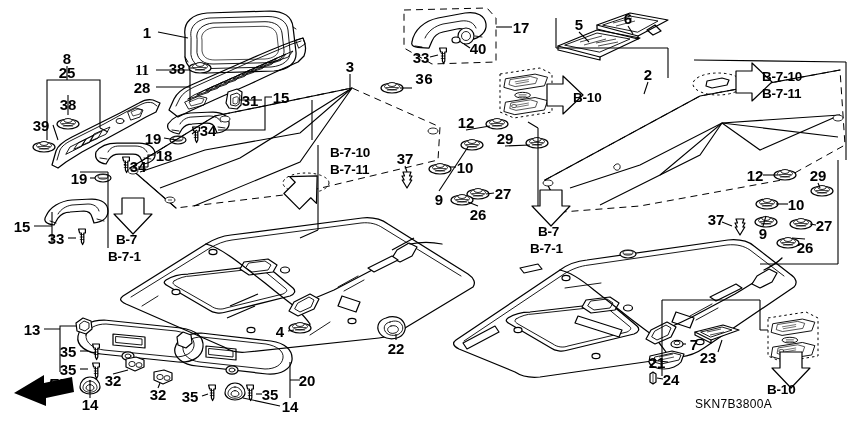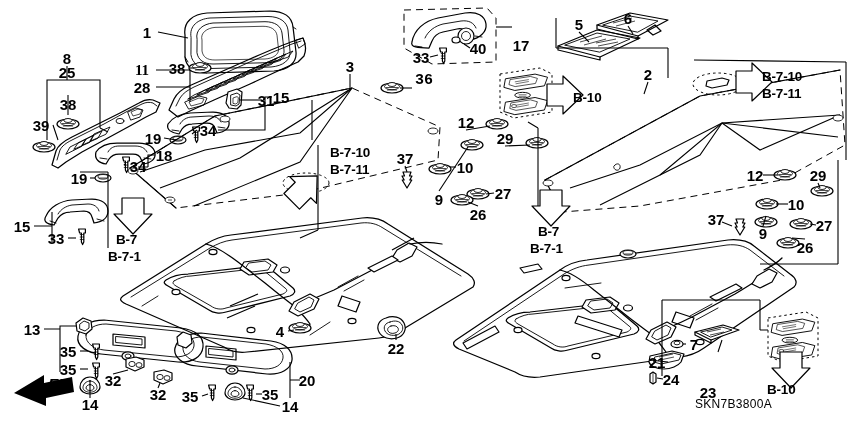--- a/index.html
+++ b/index.html
@@ -521,21 +521,21 @@
 
   <div>
     <div class="lbl num ctr" style="left:147px;top:32px;">1</div>
     <div class="lbl num ctr" style="left:67px;top:58px;">8</div>
     <div class="lbl num ctr" style="left:67px;top:72px;">25</div>
     <div class="lbl num ctr" style="left:142px;top:70px;font-family:Liberation Serif, serif;">11</div>
     <div class="lbl num ctr" style="left:177px;top:68px;">38</div>
     <div class="lbl num ctr" style="left:142px;top:87px;">28</div>
     <div class="lbl num ctr" style="left:68px;top:104px;">38</div>
     <div class="lbl num ctr" style="left:41px;top:125px;">39</div>
-    <div class="lbl num ctr" style="left:250px;top:100px;padding-left:32px;">31</div>
+    <div class="lbl num ctr" style="left:250px;top:100px;">31</div>
     <div class="lbl num ctr" style="left:281px;top:97px;">15</div>
     <div class="lbl num ctr" style="left:208px;top:130px;">34</div>
     <div class="lbl num ctr" style="left:153px;top:138px;">19</div>
     <div class="lbl num ctr" style="left:164px;top:155px;">18</div>
     <div class="lbl num ctr" style="left:138px;top:166px;">34</div>
     <div class="lbl num ctr" style="left:79px;top:178px;">19</div>
     <div class="lbl num ctr" style="left:22px;top:226px;">15</div>
     <div class="lbl num ctr" style="left:56px;top:238px;">33</div>
     <div class="lbl num ctr" style="left:32px;top:329px;">13</div>
     <div class="lbl num ctr" style="left:68px;top:351px;">35</div>
@@ -543,21 +543,21 @@
     <div class="lbl num ctr" style="left:113px;top:380px;">32</div>
     <div class="lbl num ctr" style="left:90px;top:404px;">14</div>
     <div class="lbl num ctr" style="left:158px;top:394px;">32</div>
     <div class="lbl num ctr" style="left:190px;top:396px;">35</div>
     <div class="lbl num ctr" style="left:270px;top:394px;">35</div>
     <div class="lbl num ctr" style="left:307px;top:380px;">20</div>
     <div class="lbl num ctr" style="left:290px;top:406px;">14</div>
     <div class="lbl num ctr" style="left:280px;top:331px;">4</div>
     <div class="lbl num ctr" style="left:396px;top:348px;">22</div>
     <div class="lbl num ctr" style="left:350px;top:66px;">3</div>
-    <div class="lbl num ctr" style="left:521px;top:45px;">17</div>
+    <div class="lbl num ctr" style="left:521px;top:27px;">17</div>
     <div class="lbl num ctr" style="left:421px;top:57px;">33</div>
     <div class="lbl num ctr" style="left:478px;top:48px;">40</div>
     <div class="lbl num ctr" style="left:424px;top:80px;font-family:Liberation Mono, monospace;">36</div>
     <div class="lbl num ctr" style="left:466px;top:122px;">12</div>
     <div class="lbl num ctr" style="left:505px;top:138px;">29</div>
     <div class="lbl num ctr" style="left:405px;top:158px;">37</div>
     <div class="lbl num ctr" style="left:465px;top:167px;">10</div>
     <div class="lbl num ctr" style="left:439px;top:199px;">9</div>
     <div class="lbl num ctr" style="left:503px;top:193px;">27</div>
     <div class="lbl num ctr" style="left:478px;top:214px;">26</div>
@@ -565,21 +565,21 @@
     <div class="lbl num ctr" style="left:628px;top:18px;">6</div>
     <div class="lbl num ctr" style="left:648px;top:74px;">2</div>
     <div class="lbl num ctr" style="left:755px;top:175px;">12</div>
     <div class="lbl num ctr" style="left:818px;top:175px;">29</div>
     <div class="lbl num ctr" style="left:796px;top:204px;">10</div>
     <div class="lbl num ctr" style="left:716px;top:219px;">37</div>
     <div class="lbl num ctr" style="left:763px;top:233px;">9</div>
     <div class="lbl num ctr" style="left:824px;top:225px;">27</div>
     <div class="lbl num ctr" style="left:805px;top:247px;">26</div>
     <div class="lbl num ctr" style="left:694px;top:344px;">7</div>
-    <div class="lbl num ctr" style="left:708px;top:357px;margin-top:35px;">23</div>
+    <div class="lbl num ctr" style="left:708px;top:357px;">23</div>
     <div class="lbl num ctr" style="left:657px;top:362px;">21</div>
     <div class="lbl num ctr" style="left:671px;top:379px;">24</div>
   </div>
 
   <div>
     <div class="lbl ref" style="left:116px;top:233px;">B-7</div>
     <div class="lbl ref" style="left:108px;top:250px;">B-7-1</div>
     <div class="lbl ref" style="left:330px;top:146px;">B-7-10</div>
     <div class="lbl ref" style="left:330px;top:163px;">B-7-11</div>
     <div class="lbl ref" style="left:573px;top:91px;">B-10</div>

